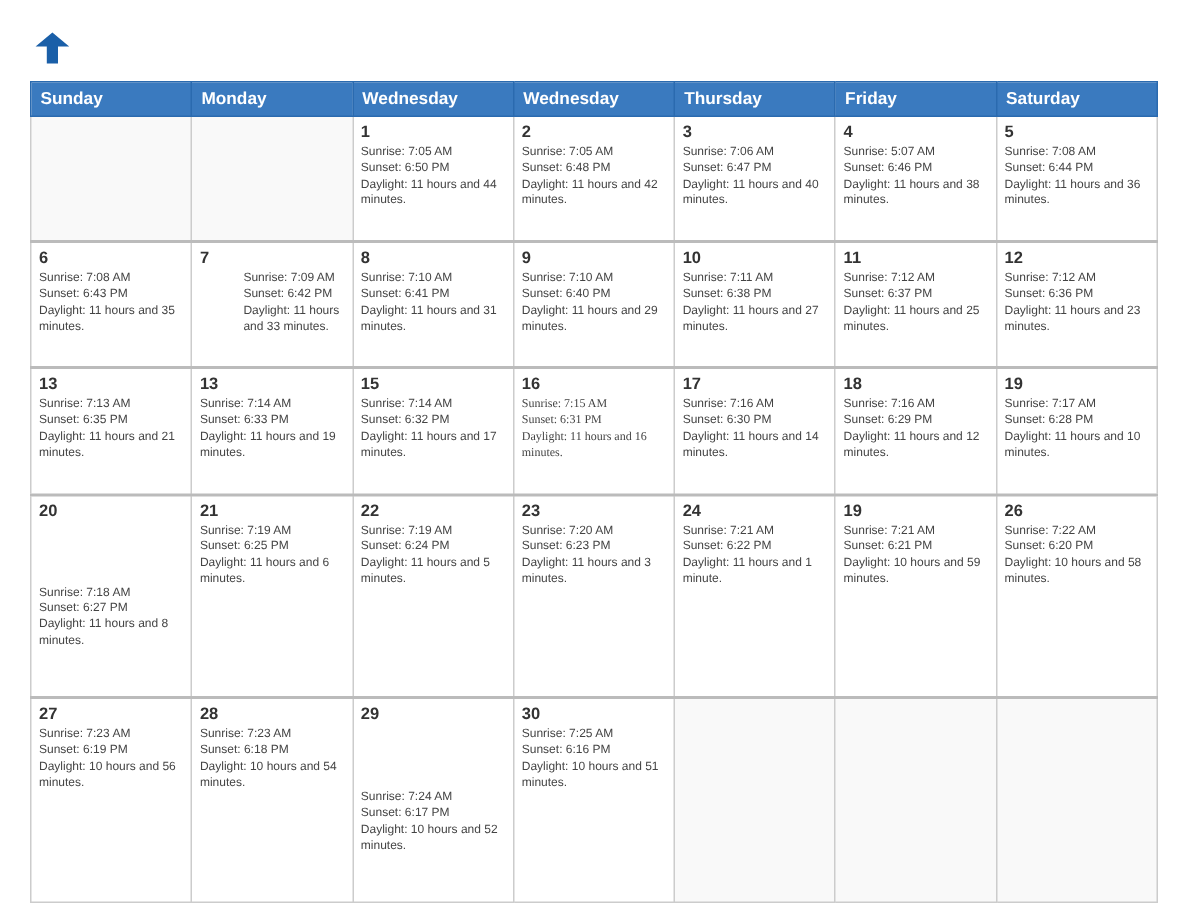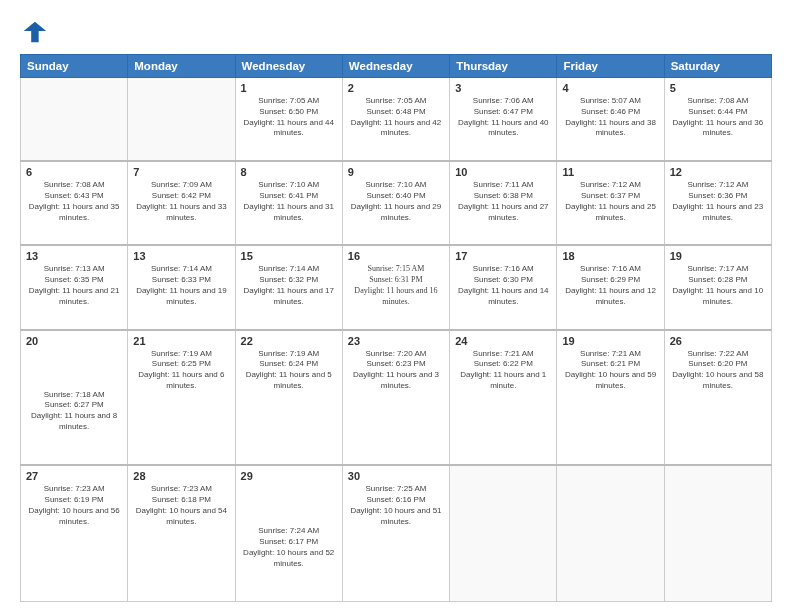--- a/index.html
+++ b/index.html
@@ -79,21 +79,20 @@
       font-size: 11px;
       font-weight: bold;
       color: #333;
       display: block;
       margin-bottom: 2px;
     }
     .day-info {
       font-size: 8px;
       color: #444;
       line-height: 1.35;
-      text-align: center;
     }
     .empty-cell {
       background: #f9f9f9;
     }
     .row-separator {
       border-top: 2px solid #bbb;
     }
   </style>
 </head>
 <body>
@@ -164,21 +163,21 @@
         </tr>
         <tr class="row-separator">
           <td>
             <span class="day-number">6</span>
             <div class="day-info" style="white-space: pre-line;">Sunrise: 7:08 AM
 Sunset: 6:43 PM
 Daylight: 11 hours and 35 minutes.</div>
           </td>
           <td>
             <span class="day-number">7</span>
-            <div class="day-info" style="white-space: pre-line;">Sunrise: 7:09 AM
+            <div class="day-info" style="white-space: pre-line; margin-left: 29px;">Sunrise: 7:09 AM
 Sunset: 6:42 PM
 Daylight: 11 hours and 33 minutes.</div>
           </td>
           <td>
             <span class="day-number">8</span>
             <div class="day-info" style="white-space: pre-line;">Sunrise: 7:10 AM
 Sunset: 6:41 PM
 Daylight: 11 hours and 31 minutes.</div>
           </td>
           <td>

